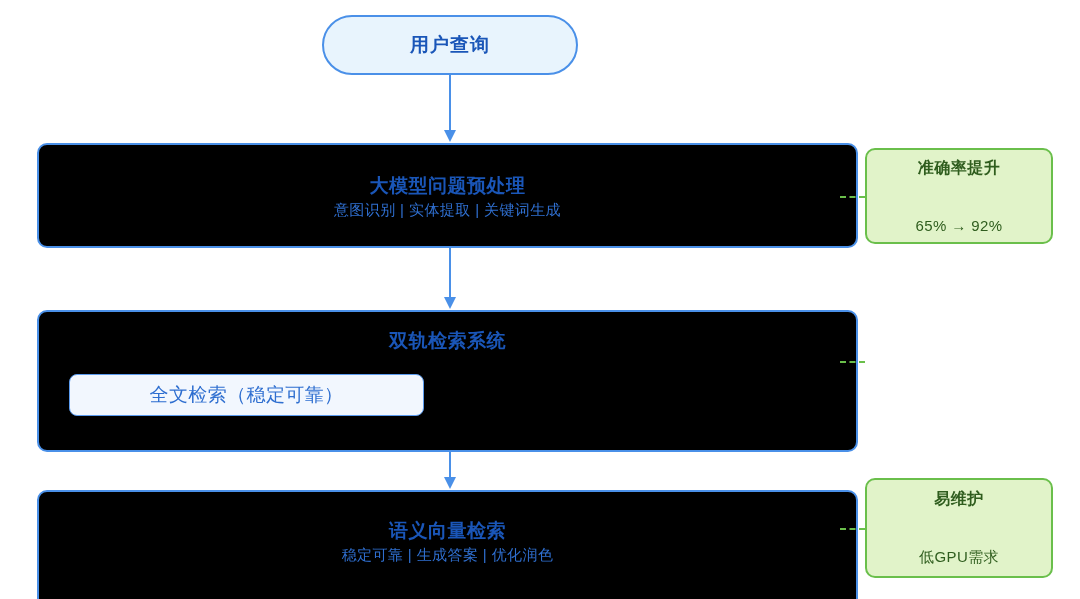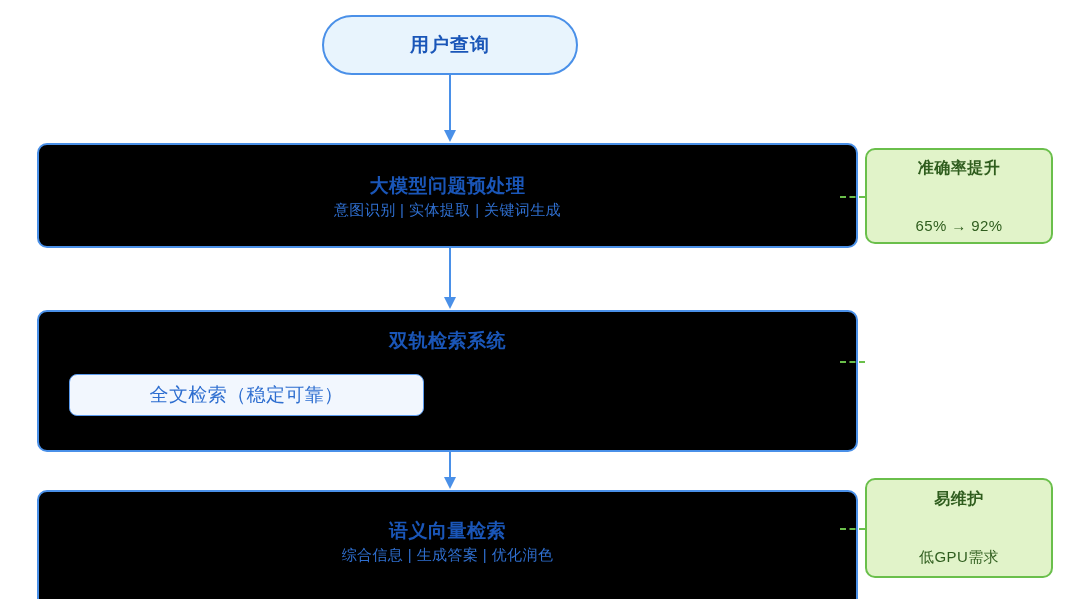--- a/index.html
+++ b/index.html
@@ -180,21 +180,21 @@
     <div class="stage-title">双轨检索系统</div>
     <div class="subrow">
       <div class="subbox">
         <span>全文检索（稳定可靠）</span>
       </div>
     </div>
   </div>
 
   <div class="stage" id="stage-3">
     <div class="stage-title">语义向量检索</div>
-    <div class="stage-sub">综合信息 | 生成答案 | 优化润色</div>
+    <div class="stage-sub">稳定可靠 | 生成答案 | 优化润色</div>
   </div>
 
   <div class="dash-link" id="dash-1"></div>
   <div class="dash-link" id="dash-2"></div>
   <div class="dash-link" id="dash-3"></div>
 
   <div class="badge" id="badge-1">
     <div class="badge-title">准确率提升</div>
     <div class="badge-value">65% → 92%</div>
   </div>

